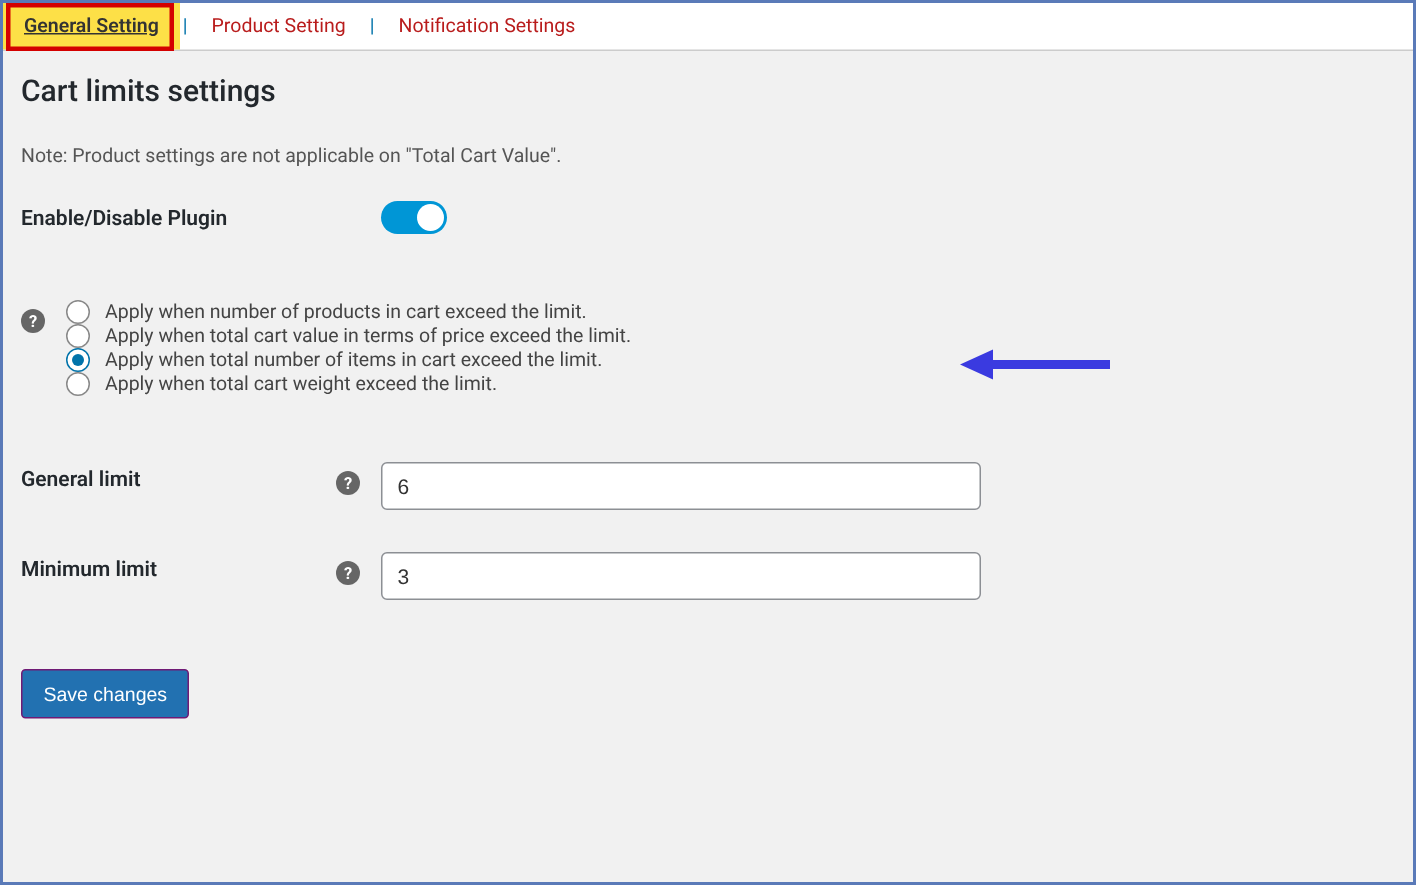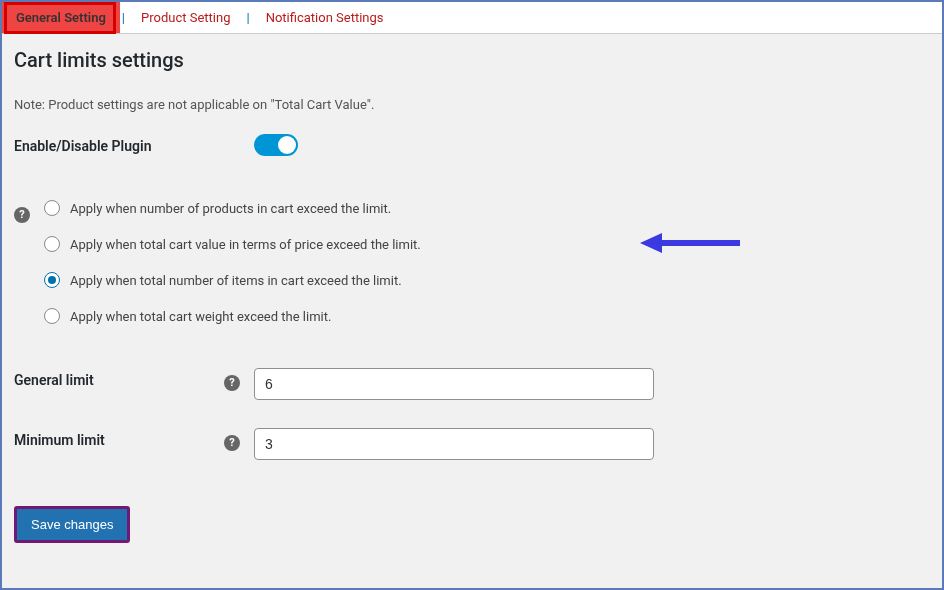--- a/index.html
+++ b/index.html
@@ -27,21 +27,22 @@
     .tab {
       padding: 8px 14px;
       color: #b91c1c;
       cursor: pointer;
       font-size: 13px;
       font-weight: 400;
     }
     .tab.active {
       color: #333;
       font-weight: 600;
-      background: #ef4444;
+      background: #fde047;
+      text-decoration: underline;
     }
     .active-tab-highlight {
       position: absolute;
       left: 2px;
       top: 0px;
       width: 112px;
       height: 32px;
       border: 3px solid #d40000;
       pointer-events: none;
     }
@@ -120,21 +121,20 @@
       width: 18px;
       height: 18px;
       background: #fff;
       border-radius: 50%;
       top: 2px;
       right: 2px;
     }
     .radio-group {
       display: flex;
       flex-direction: column;
-      gap: 20px;
       position: relative;
     }
     .radio-item {
       display: flex;
       align-items: center;
       gap: 10px;
     }
     .radio {
       width: 16px;
       height: 16px;
@@ -174,21 +174,21 @@
       padding: 7px 10px;
       font-size: 14px;
       border: 1px solid #8c8f94;
       border-radius: 4px;
       background: #fff;
       color: #333;
     }
     .save-btn {
       background: #2271b1;
       color: #fff;
-      border: 3px solid #701a75;
+      border: 1px solid #701a75;
       padding: 8px 14px;
       font-size: 13px;
       border-radius: 3px;
       cursor: pointer;
       margin-top: 18px;
     }
   </style>
 </head>
 <body>
 

